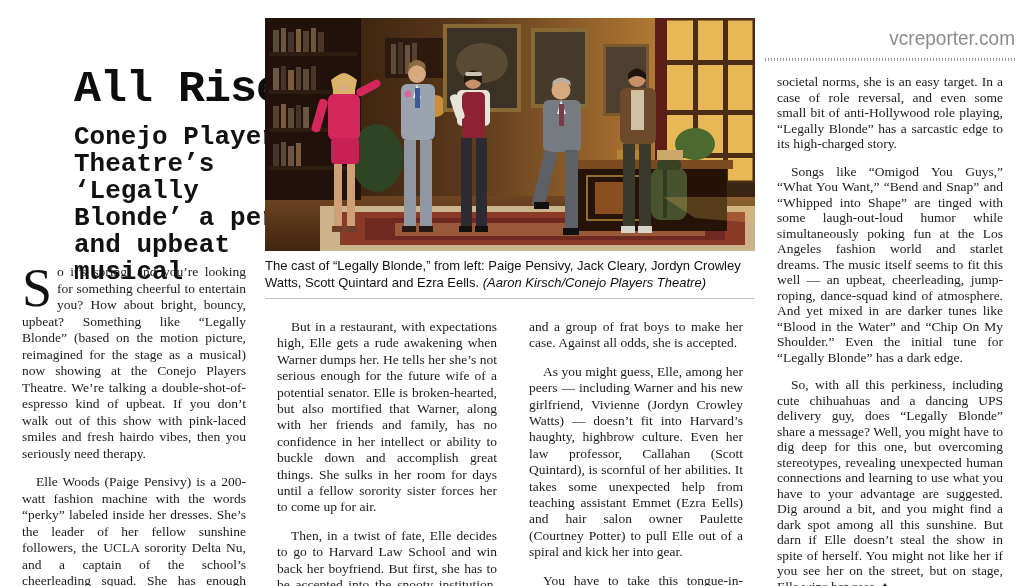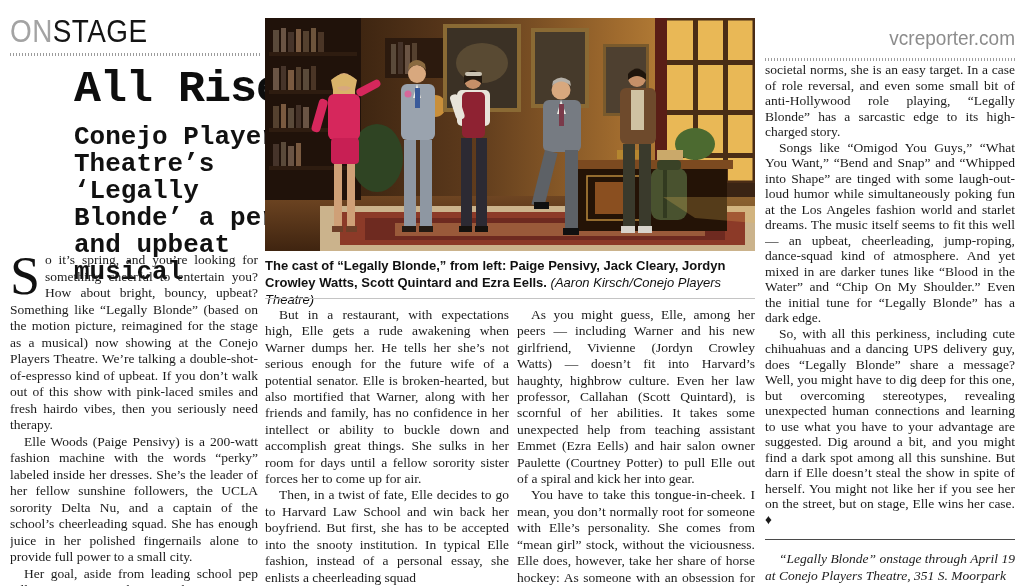--- a/index.html
+++ b/index.html
@@ -16,21 +16,21 @@
     background:repeating-linear-gradient(90deg,#9c9c9c 0 1px,transparent 1px 3px);}
 
   .headline{position:absolute;left:26px;top:66px;width:244px;font-family:Liberation Mono, monospace;margin-left:48px;}
   .headline h1{margin:0;font-size:45px;line-height:48px;font-weight:800;letter-spacing:-1px;color:#0d0d0d;}
   .subtitle{margin-top:10px;font-size:26px;line-height:27px;font-weight:700;color:#111;width:238px;}
   .byline{margin-top:14px;font-size:14px;font-weight:700;color:#111;}
 
   
   .bodycol{position:absolute;font-size:13.5px;line-height:16.5px;text-align:justify;
            color:#1b1b1b;overflow:hidden;}
-  .bodycol p{margin:0;}
+  .bodycol p{margin:12px;}
   .bodycol p.indent{text-indent:14px;}
   #col1{left:10px;top:252px;width:248px;height:334px;}
   #col2{left:265px;top:307px;width:244px;height:279px;line-height:16.4px;}
   #col3{left:517px;top:307px;width:238px;height:279px;line-height:16.4px;}
   #col4{left:765px;top:62px;width:250px;line-height:15.5px;}
   .dropcap{float:left;font-size:54px;line-height:44px;padding:2px 5px 0 0;font-weight:400;color:#111;}
 
   
   .site{position:absolute;left:765px;top:27px;width:250px;text-align:right;
         font-family:"Liberation Sans",sans-serif;font-size:20px;color:#8c8c8c;
@@ -38,35 +38,29 @@
   .site-rule{position:absolute;left:765px;top:55px;width:250px;}
 
   .end-rule{border:none;border-top:1px solid #4a4a4a;margin:12px 0 10px 0;width:100%;}
   .footer-note{font-style:italic;font-size:13.5px;line-height:17px;text-indent:14px;text-align:left;}
 
   
   .photo{position:absolute;left:265px;top:18px;width:490px;height:233px;background:#3a2416;}
   .photo svg{display:block;}
   .caption{position:absolute;left:265px;top:257px;width:490px;
            font-family:"Liberation Sans",sans-serif;font-size:13px;line-height:17px;color:#111;}
-  .caption b{font-weight:700;margin-top:42px;}
+  .caption b{font-weight:400;margin-top:42px;}
   .caption .credit{font-style:italic;font-weight:400;}
   .caption-hairline{position:absolute;left:265px;top:298px;width:490px;border-top:1px solid #c4c4c4;}
 </style>
 </head>
 <body>
 
 <div id="page">
 
-  <div class="masthead">
-    <div class="section-title">
-      <span class="lt">ON</span><span class="dk">STAGE</span>
-    </div>
-    <div class="dotted-rule"></div>
-  </div>
 
   <div class="headline">
     <h1>All Rise</h1>
     <div class="subtitle">Conejo Players Theatre’s ‘Legally Blonde’ a perky and upbeat musical</div>
   </div>
 
   <div class="bodycol" id="col1">
     <p><span class="dropcap">S</span><span>o it’s spring, and you’re looking for something cheerful to entertain you? How about bright, bouncy, upbeat? Something like “Legally Blonde” (based on the motion picture, reimagined for the stage as a musical) now showing at the Conejo Players Theatre. We’re talking a double-shot-of-espresso kind of upbeat. If you don’t walk out of this show with pink-laced smiles and fresh hairdo vibes, then you seriously need therapy.</span></p>
     <p class="indent">Elle Woods (Paige Pensivy) is a 200-watt fashion machine with the words “perky” labeled inside her dresses. She’s the leader of her fellow sunshine followers, the UCLA sorority Delta Nu, and a captain of the school’s cheerleading squad. She has enough juice in her polished fingernails alone to provide full power to a small city.</p>
     <p class="indent">Her goal, aside from leading school pep rallies, is to marry her sweetheart, Warner Huntington III (Jack Cleary), who plans to attend Harvard Law</p>
@@ -250,20 +244,21 @@
     <b>The cast of “Legally Blonde,” from left: Paige Pensivy, Jack Cleary, Jordyn Crowley Watts, Scott Quintard and Ezra Eells. </b><span class="credit">(Aaron Kirsch/Conejo Players Theatre)</span>
   </div>
   <div class="caption-hairline"></div>
 
   <div class="bodycol" id="col2">
     <p class="indent">But in a restaurant, with expectations high, Elle gets a rude awakening when Warner dumps her. He tells her she’s not serious enough for the future wife of a potential senator. Elle is broken-hearted, but also mortified that Warner, along with her friends and family, has no confidence in her intellect or ability to buckle down and accomplish great things. She sulks in her room for days until a fellow sorority sister forces her to come up for air.</p>
     <p class="indent">Then, in a twist of fate, Elle decides to go to Harvard Law School and win back her boyfriend. But first, she has to be accepted into the snooty institution. In typical Elle fashion, instead of a personal essay, she enlists a cheerleading squad</p>
   </div>
 
   <div class="bodycol" id="col3">
+    <p>and a group of frat boys to make her case. Against all odds, she is accepted.</p>
     <p class="indent">As you might guess, Elle, among her peers — including Warner and his new girlfriend, Vivienne (Jordyn Crowley Watts) — doesn’t fit into Harvard’s haughty, highbrow culture. Even her law professor, Callahan (Scott Quintard), is scornful of her abilities. It takes some unexpected help from teaching assistant Emmet (Ezra Eells) and hair salon owner Paulette (Courtney Potter) to pull Elle out of a spiral and kick her into gear.</p>
     <p class="indent">You have to take this tongue-in-cheek. I mean, you don’t normally root for someone with Elle’s personality. She comes from “mean girl” stock, without the viciousness. Elle does, however, take her share of horse hockey: As someone with an obsession for fashion, positive thinking and</p>
   </div>
 
   <div class="site">vcreporter.com</div>
   <div class="site-rule dotted-rule"></div>
 
   <div class="bodycol" id="col4">
     <p>societal norms, she is an easy target. In a case of role reversal, and even some small bit of anti-Hollywood role playing, “Legally Blonde” has a sarcastic edge to its high-charged story.</p>
     <p class="indent">Songs like “Omigod You Guys,” “What You Want,” “Bend and Snap” and “Whipped into Shape” are tinged with some laugh-out-loud humor while simultaneously poking fun at the Los Angeles fashion world and starlet dreams. The music itself seems to fit this well — an upbeat, cheerleading, jump-roping, dance-squad kind of atmosphere. And yet mixed in are darker tunes like “Blood in the Water” and “Chip On My Shoulder.” Even the initial tune for “Legally Blonde” has a dark edge.</p>

